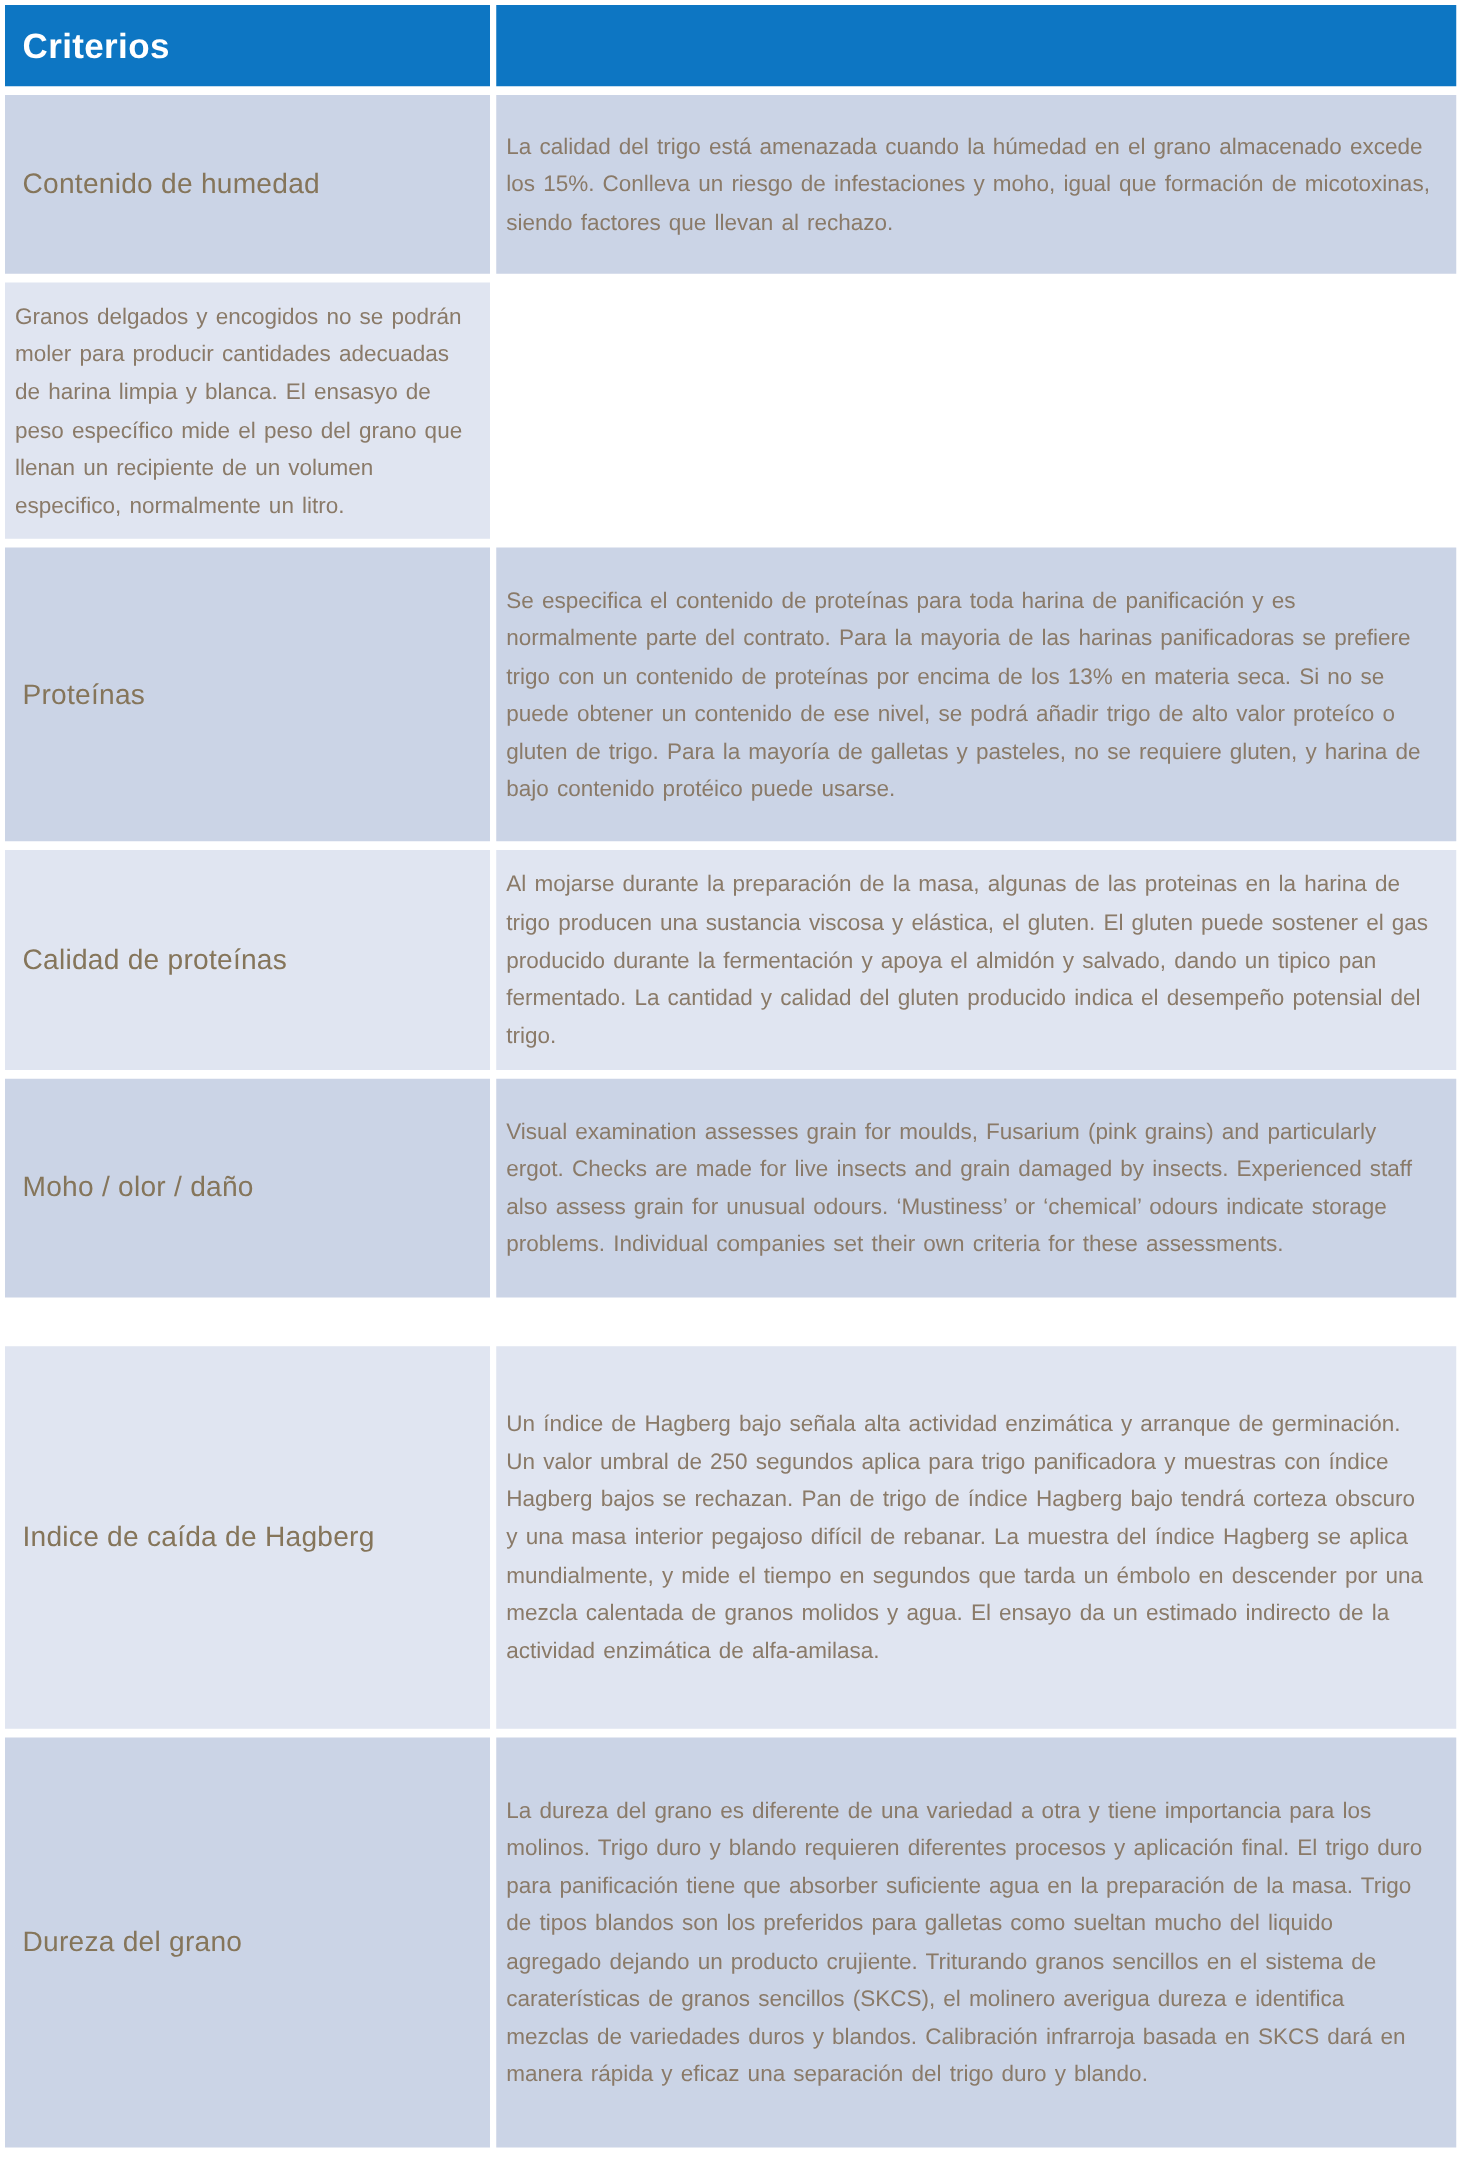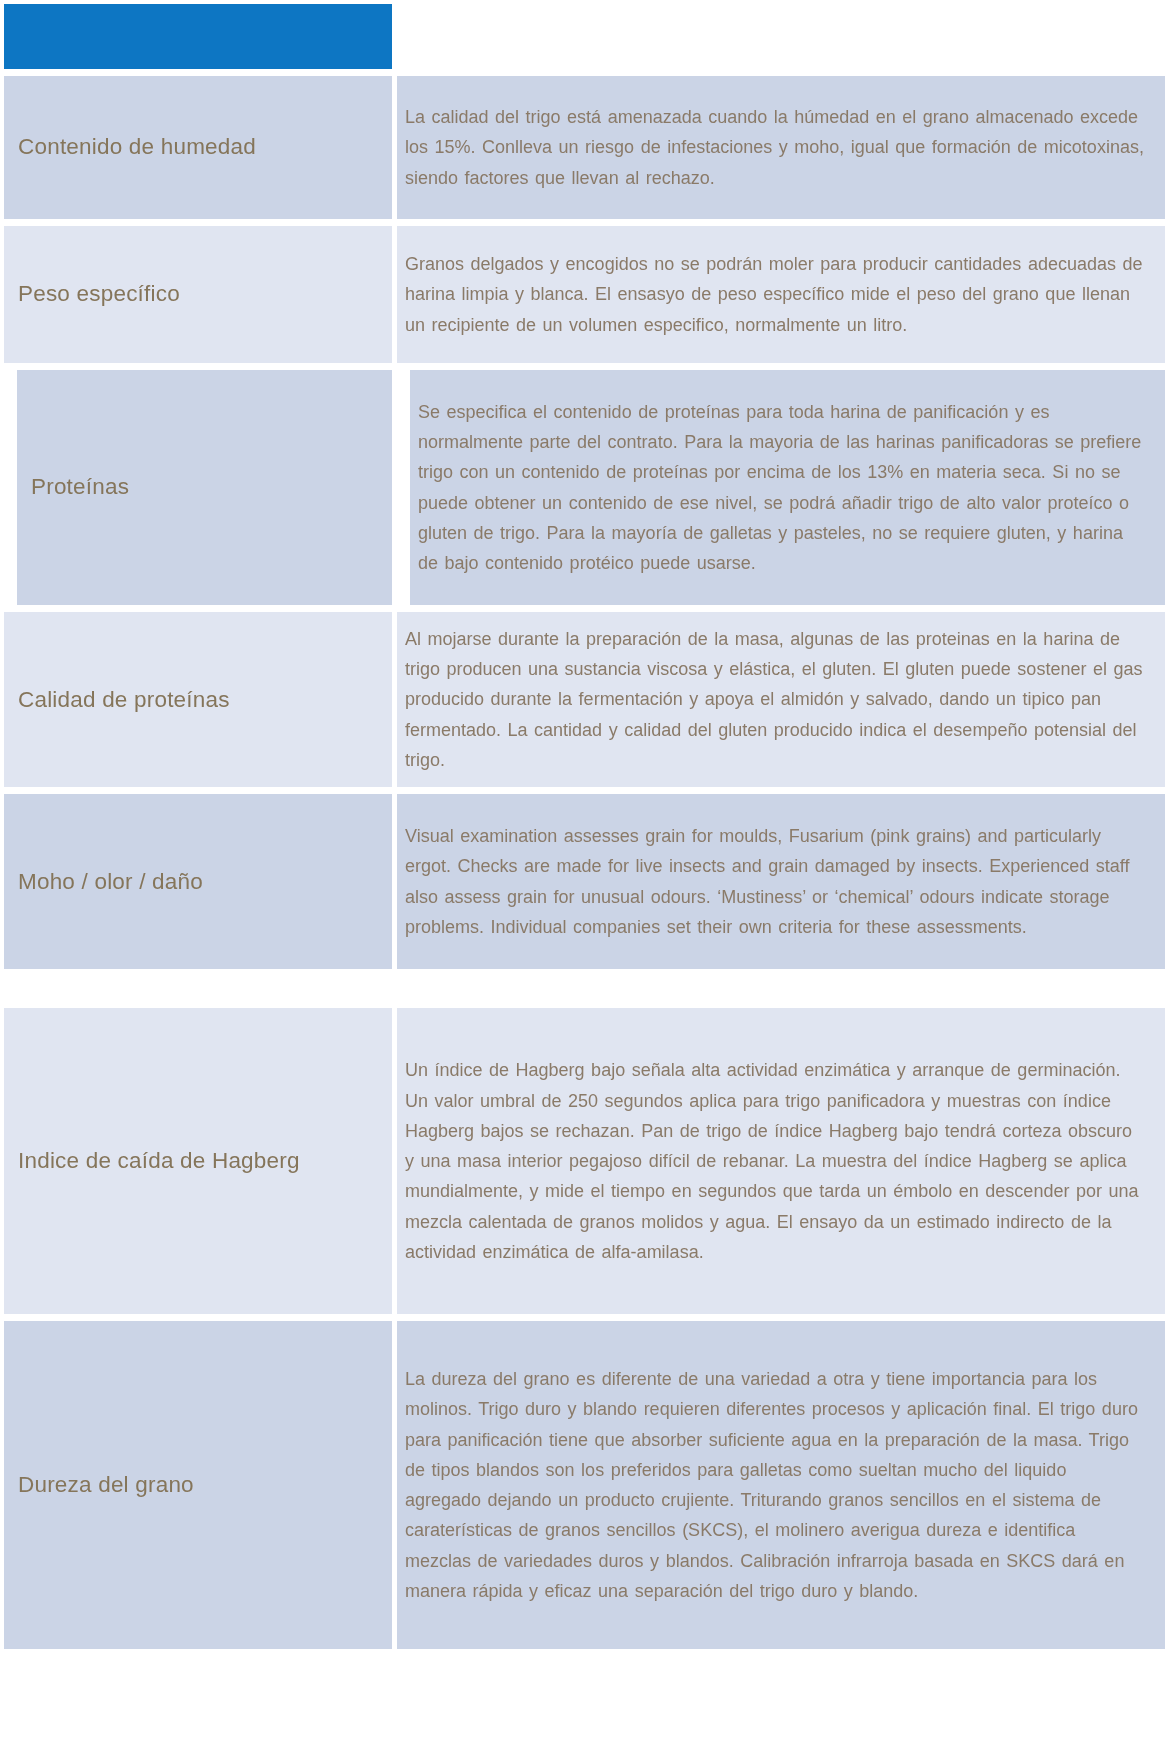--- a/index.html
+++ b/index.html
@@ -51,53 +51,53 @@
   .desc-cell{padding:12px 20px 12px 8px;}
   .criteria-desc{
     color:var(--body-text);
     font-size:18px;
     line-height:1.68;
     word-spacing:1.5px;
   }
   
   .r1{min-height:143px;}
   .r2{min-height:137px;}
-  .r3{min-height:235px;margin-left:13px;}
+  .r3{min-height:235px;}
   .r4{min-height:151px;}
   .r5{min-height:175px;}
   .r6{min-height:306px;margin-top:32px;}
   .r7{min-height:328px;}
   .hr{min-height:65px;}
 </style>
 </head>
 <body>
 
 <div class="table">
 
   <div class="row header-row">
+    <div class="cell label-cell hr">
+      <span class="header-title">Criterios</span>
+    </div>
     <div class="cell desc-cell hr">
       <span class="header-title"></span>
     </div>
   </div>
 
   <div class="body-rows">
 
     <div class="row">
       <div class="cell label-cell r1">
         <span class="criteria-label">Contenido de humedad</span>
       </div>
       <div class="cell desc-cell r1">
         <span class="criteria-desc">La calidad del trigo está amenazada cuando la húmedad en el grano almacenado excede los 15%. Conlleva un riesgo de infestaciones y moho, igual que formación de micotoxinas, siendo factores que llevan al rechazo.</span>
       </div>
     </div>
 
     <div class="row">
-      <div class="cell label-cell r2">
-        <span class="criteria-label">Peso específico</span>
-      </div>
       <div class="cell desc-cell r2">
         <span class="criteria-desc">Granos delgados y encogidos no se podrán moler para producir cantidades adecuadas de harina limpia y blanca. El ensasyo de peso específico mide el peso del grano que llenan un recipiente de un volumen especifico, normalmente un litro.</span>
       </div>
     </div>
 
     <div class="row">
       <div class="cell label-cell r3">
         <span class="criteria-label">Proteínas</span>
       </div>
       <div class="cell desc-cell r3">

